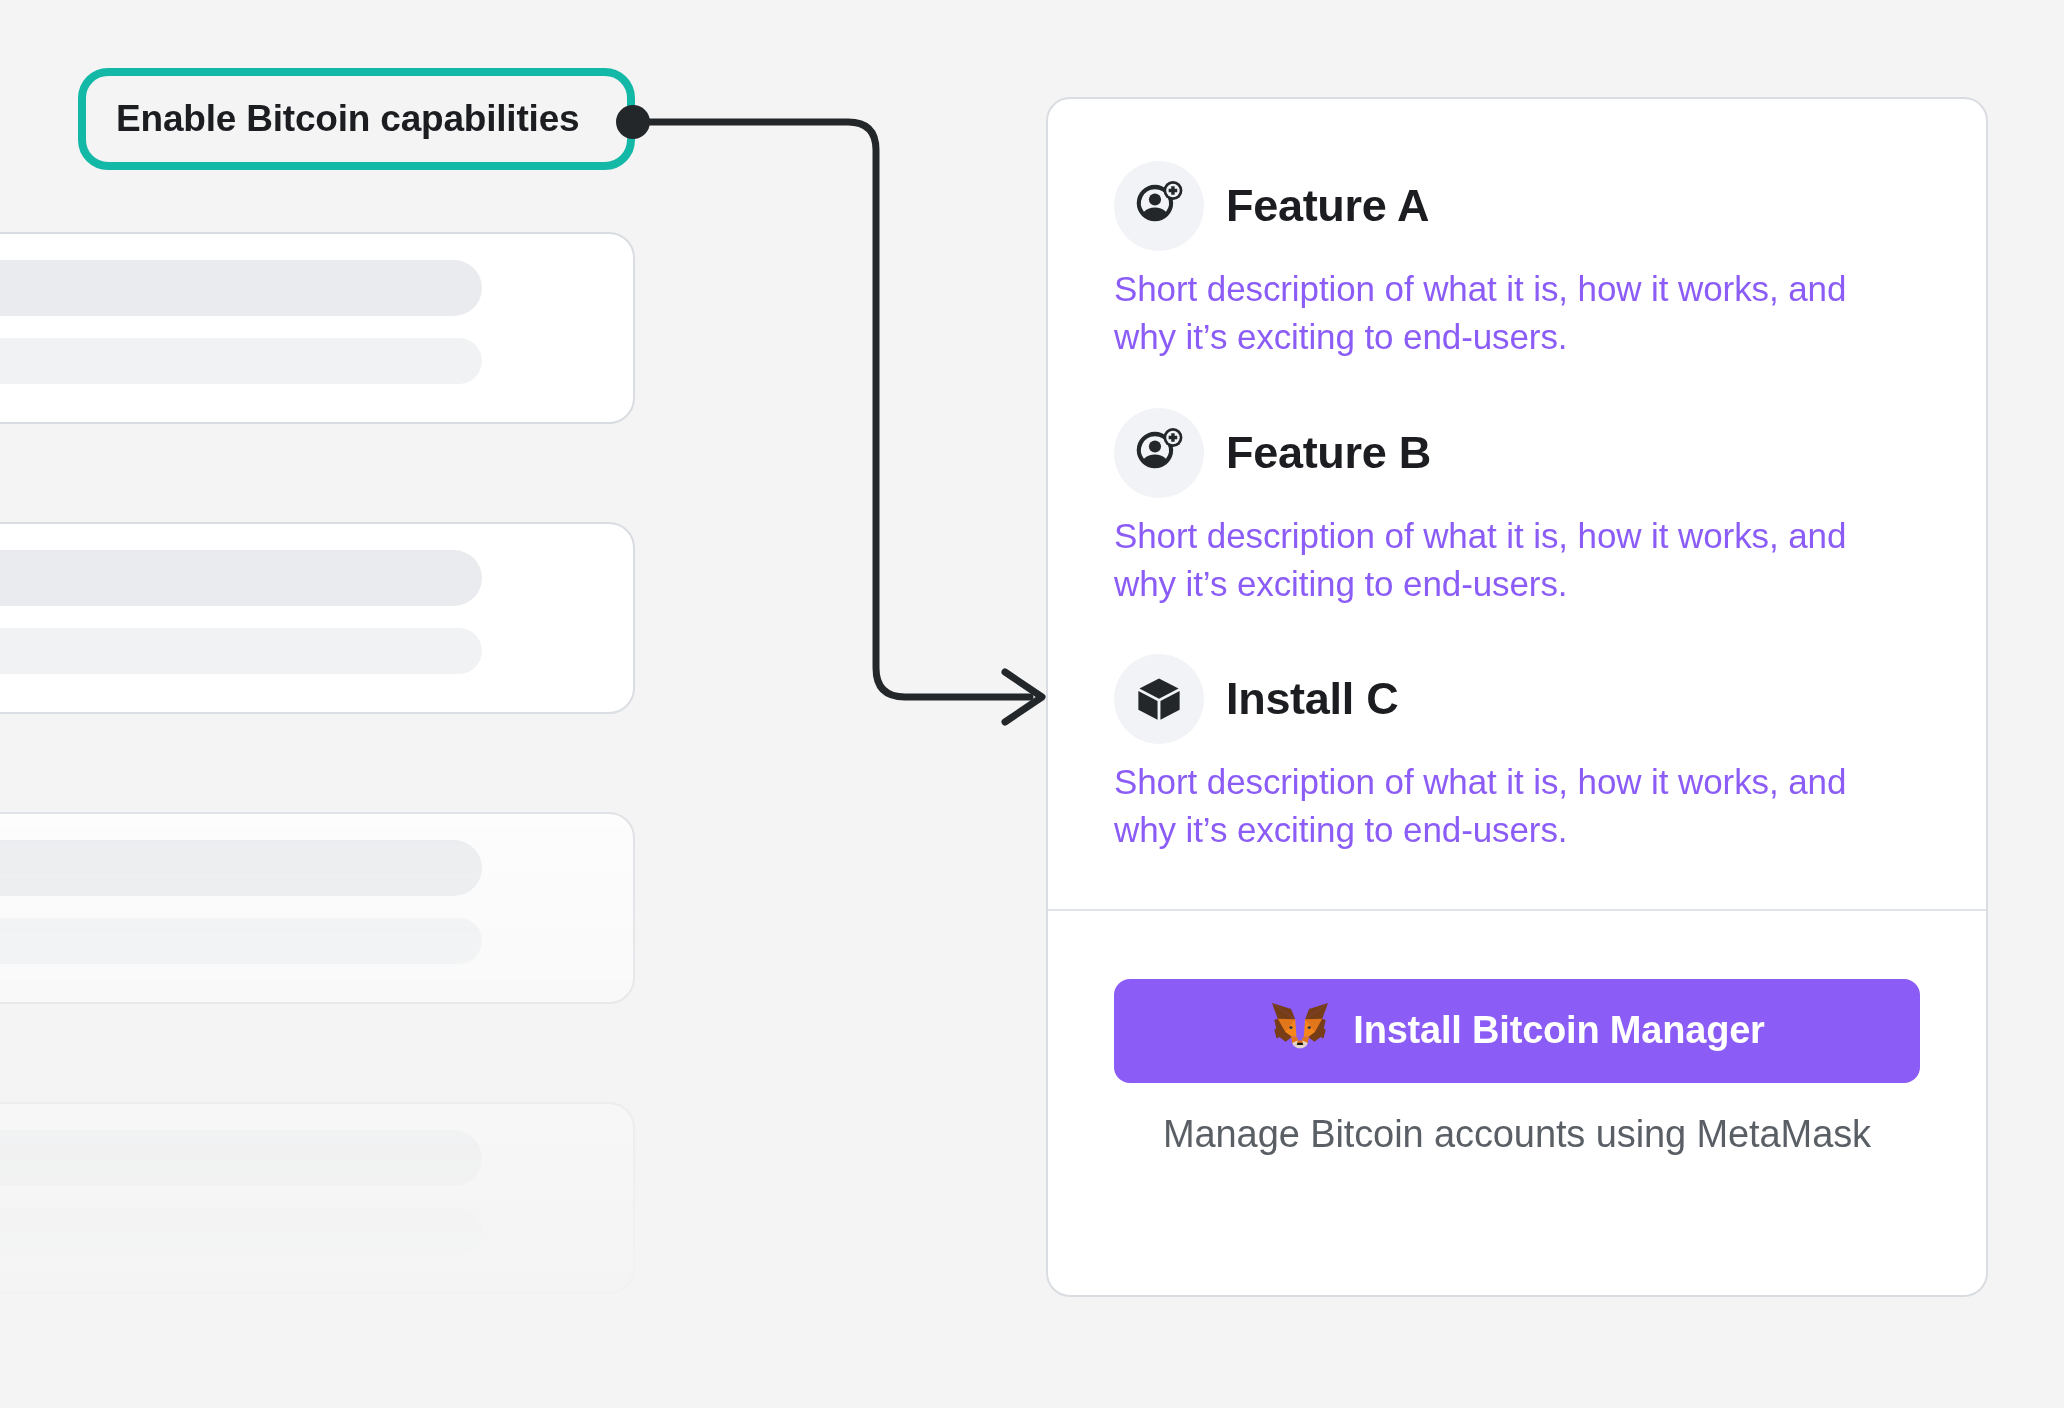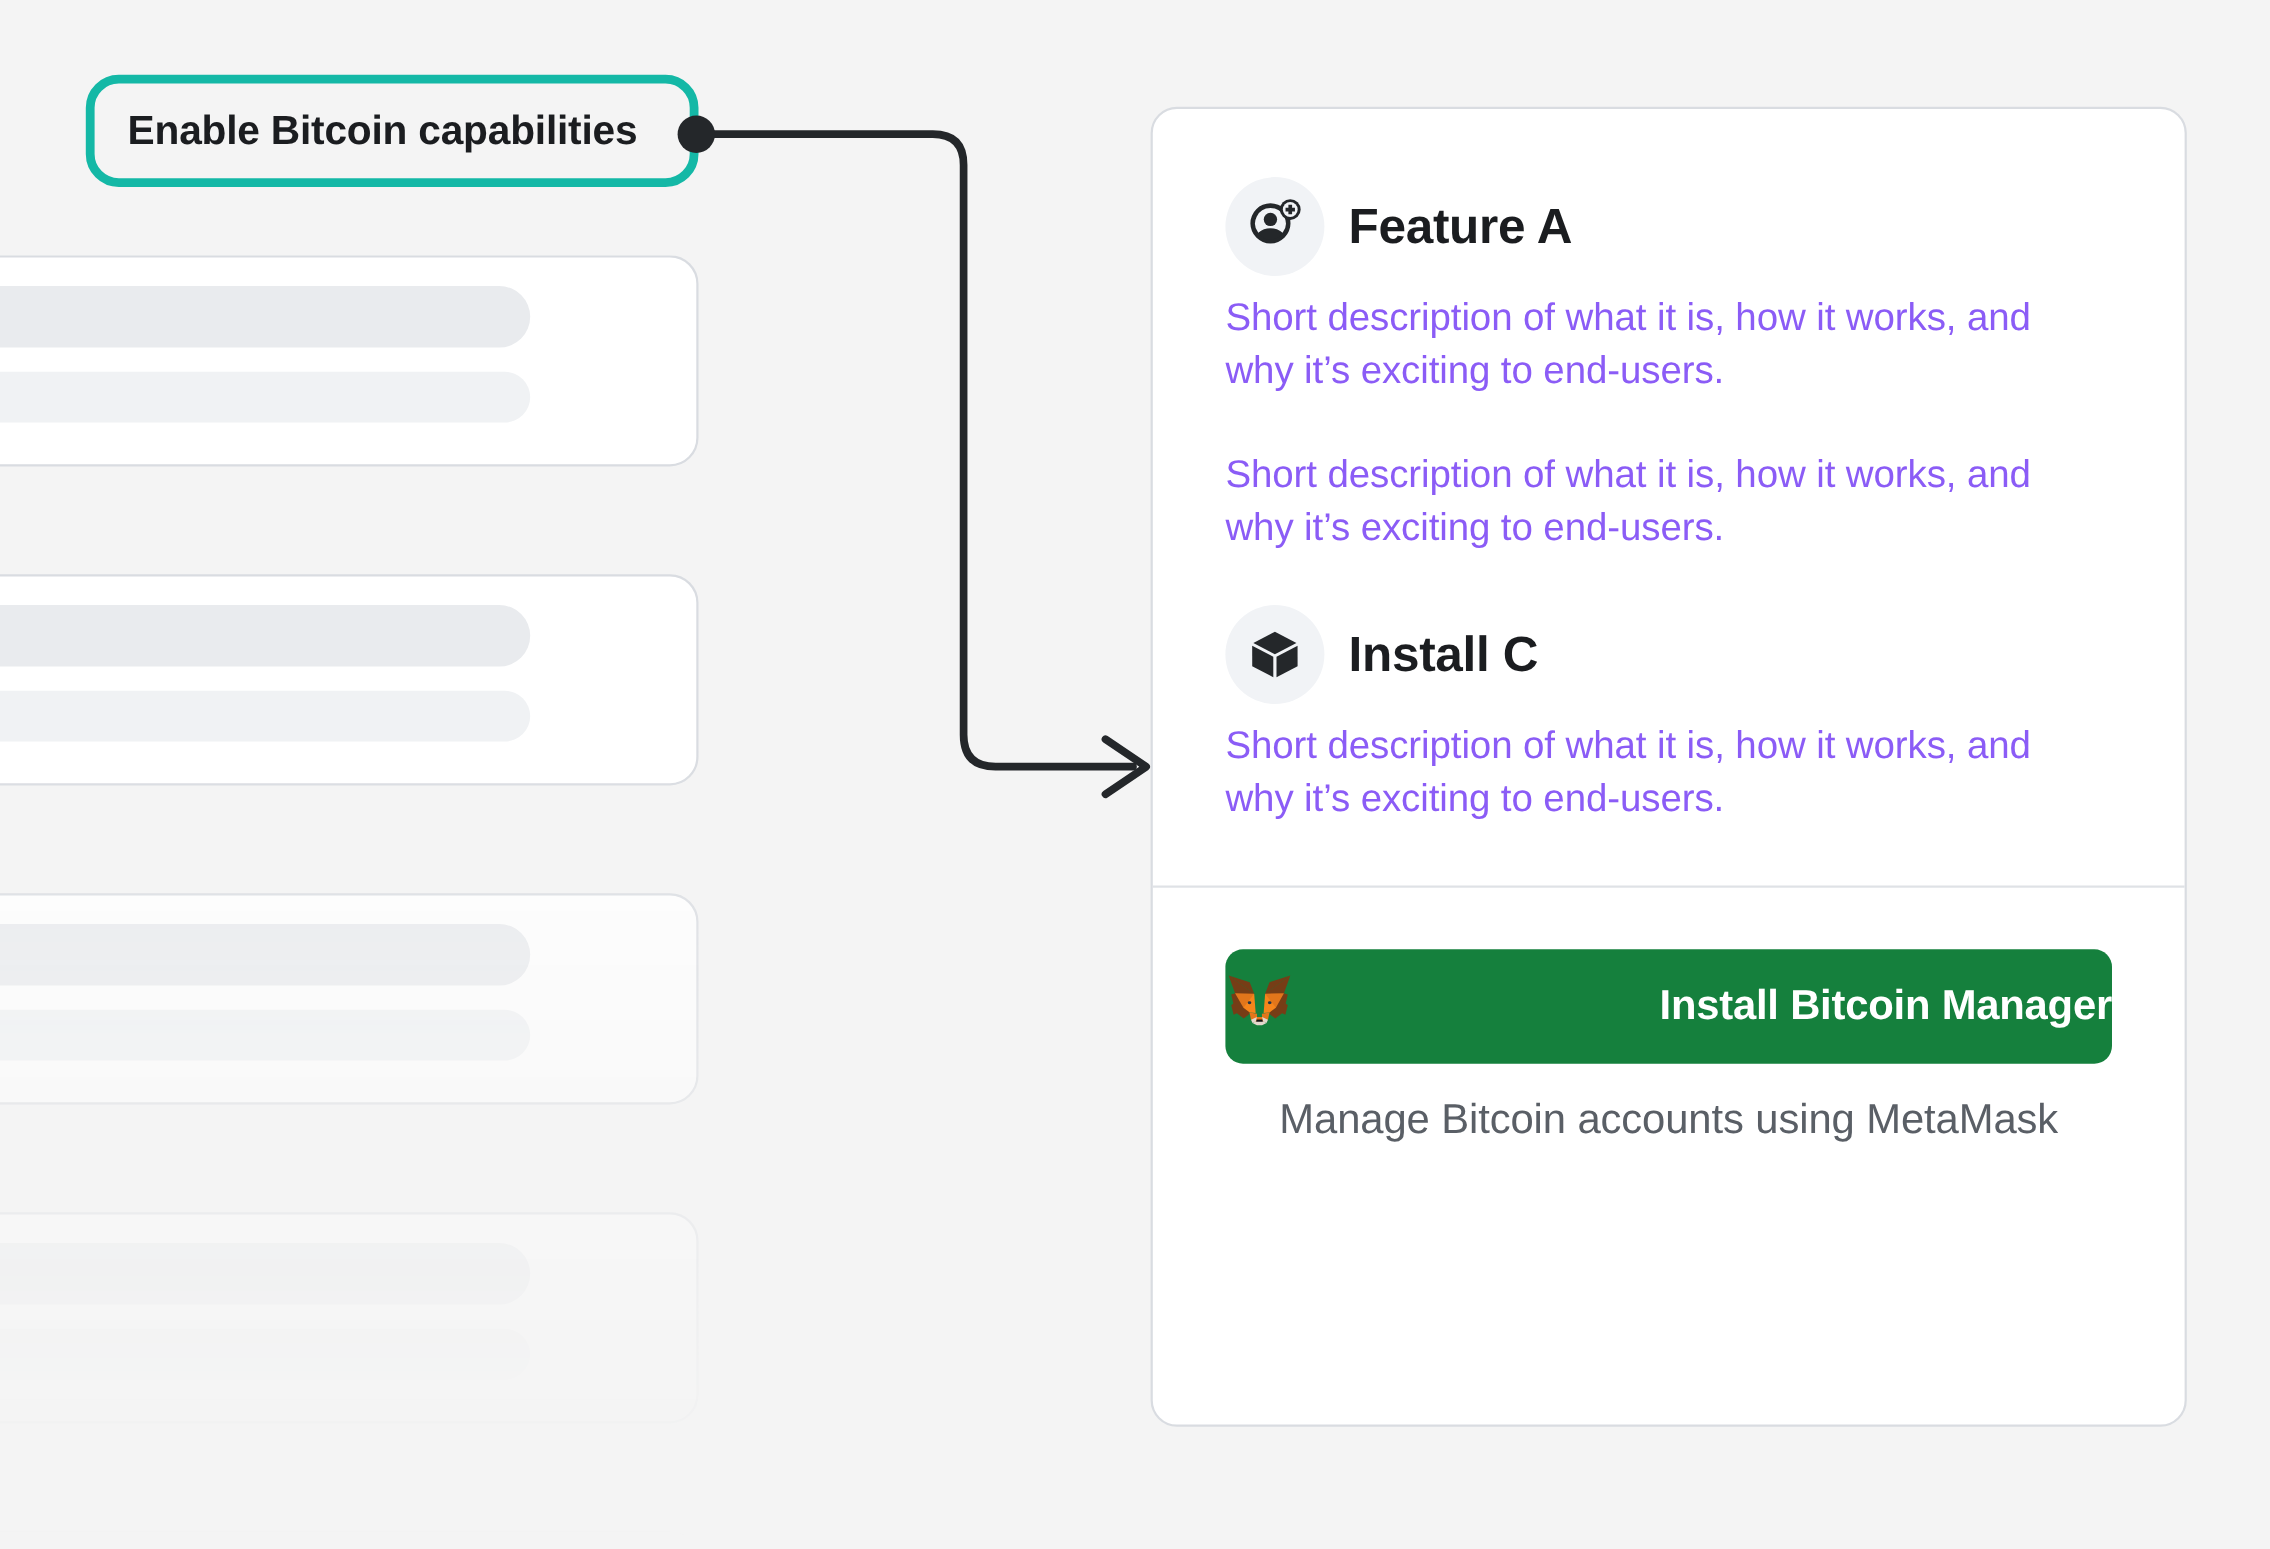--- a/index.html
+++ b/index.html
@@ -142,28 +142,29 @@
   .install-section {
     padding: 56px 66px 0 66px;
     display: flex;
     flex-direction: column;
     align-items: center;
   }
 
   .install-button {
     width: 100%;
     height: 104px;
-    background: #15803d;
+    background: #8b5cf6;
     border: none;
     border-radius: 16px;
     display: flex;
     align-items: center;
-    justify-content: space-between;
+    justify-content: center;
     gap: 22px;
     cursor: pointer;
+    margin-top: 12px;
   }
   .install-button .btn-label {
     font-size: 38px;
     font-weight: 700;
     color: #FFFFFF;
     letter-spacing: -0.2px;
   }
   .install-caption {
     margin-top: 30px;
     font-size: 38px;
@@ -222,20 +223,33 @@
             <circle cx="18.2" cy="5.1" r="3.0" fill="#F1F3F6"></circle>
             <path d="M17.45 3.2h1.5v1.15h1.15v1.5h-1.15v1.15h-1.5V5.85H16.3v-1.5h1.15z" fill="#24272A"></path>
           </svg>
         </span>
         <span class="feature-title">Feature A</span>
       </div>
       <div class="feature-desc">Short description of what it is, how it works, and why it’s exciting to end-users.</div>
     </div>
 
     <div class="feature-row">
+      <div class="feature-head">
+        <span class="feature-icon-circle">
+          <svg width="54" height="54" viewBox="0 0 24 24" xmlns="http://www.w3.org/2000/svg">
+            <path d="M10.2 2.6a8.1 8.1 0 1 0 8.1 8.1 8.1 8.1 0 0 0-8.1-8.1zm0 1.9a6.2 6.2 0 0 1 4.9 10 7.6 7.6 0 0 0-9.8 0 6.2 6.2 0 0 1 4.9-10z" fill="#24272A"></path>
+            <circle cx="10.2" cy="9.1" r="2.7" fill="#24272A"></circle>
+            <path d="M10.2 13.2a5.6 5.6 0 0 1 4.4 2.2 6.2 6.2 0 0 1-8.8 0 5.6 5.6 0 0 1 4.4-2.2z" fill="#24272A"></path>
+            <circle cx="18.2" cy="5.1" r="4.2" fill="#24272A"></circle>
+            <circle cx="18.2" cy="5.1" r="3.0" fill="#F1F3F6"></circle>
+            <path d="M17.45 3.2h1.5v1.15h1.15v1.5h-1.15v1.15h-1.5V5.85H16.3v-1.5h1.15z" fill="#24272A"></path>
+          </svg>
+        </span>
+        <span class="feature-title">Feature B</span>
+      </div>
       <div class="feature-desc">Short description of what it is, how it works, and why it’s exciting to end-users.</div>
     </div>
 
     <div class="feature-row">
       <div class="feature-head">
         <span class="feature-icon-circle">
           <svg width="50" height="50" viewBox="0 0 24 24" xmlns="http://www.w3.org/2000/svg">
             <path d="M12 2.1 21.4 7 12 11.9 2.6 7z" fill="#24272A"></path>
             <path d="M2.1 8.2 11.3 13v8.9L2.1 17.1z" fill="#24272A"></path>
             <path d="M21.9 8.2 12.7 13v8.9l9.2-4.8z" fill="#24272A"></path>

